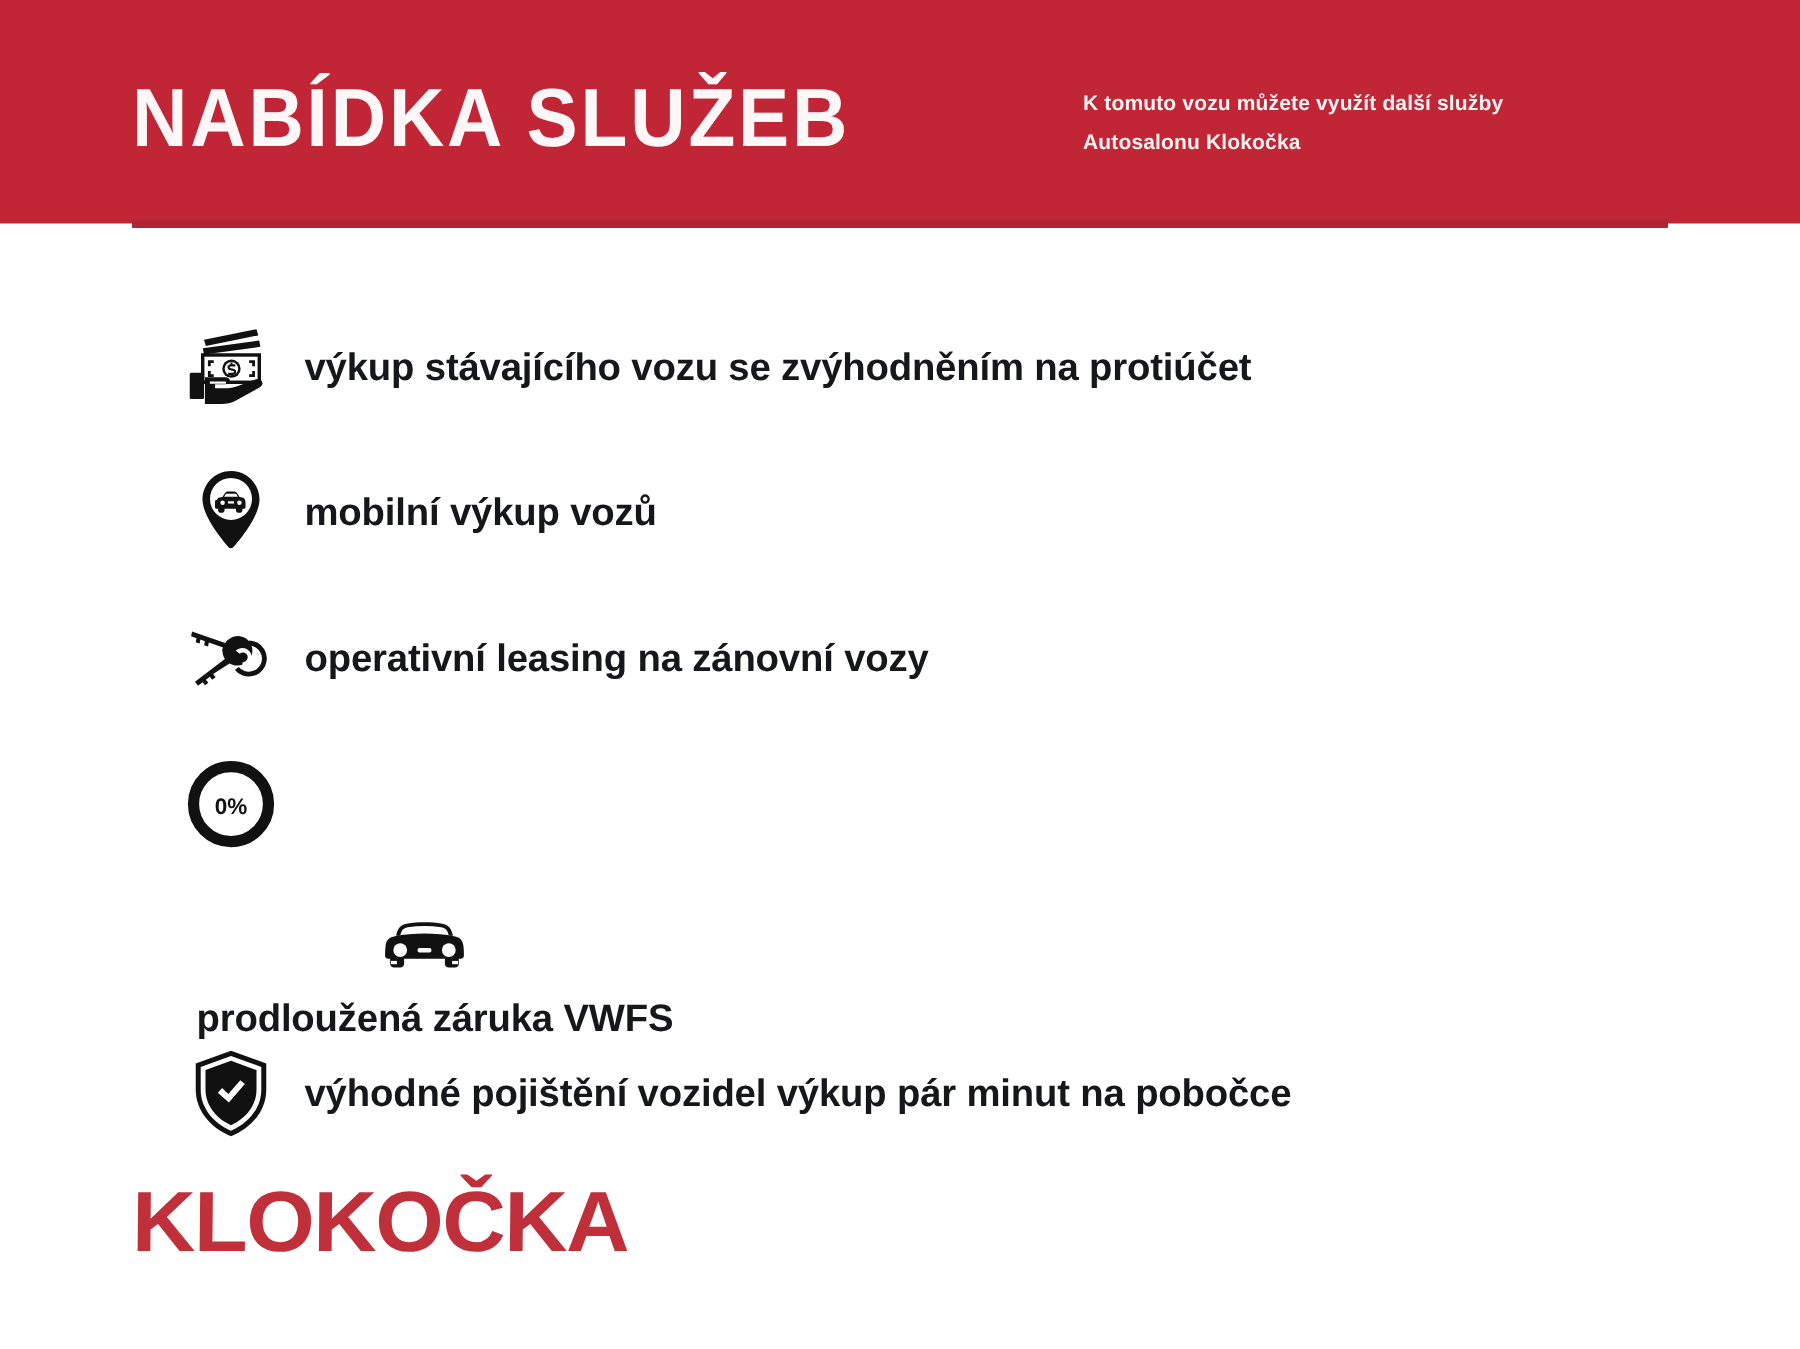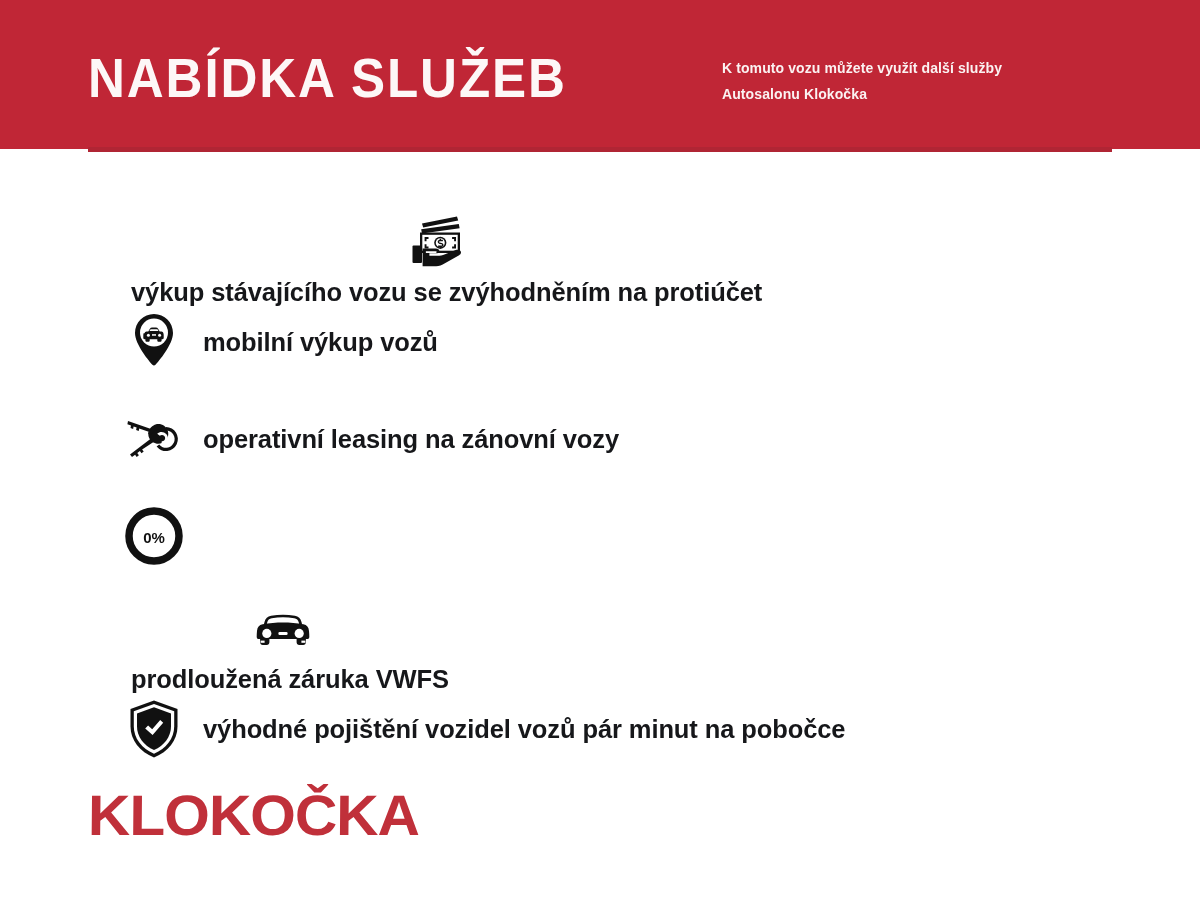--- a/index.html
+++ b/index.html
@@ -105,21 +105,21 @@
   .service-label {
     margin-left: 13px;
     font-size: 25.5px;
     font-weight: 700;
     color: #16171a;
     letter-spacing: -0.1px;
     white-space: nowrap;
   }
 
   
-  .row-0 { top: 57px; flex-direction: column; }
+  .row-0 { top: 57px; }
   .row-1 { top: 154px; text-align: center; }
   .row-2 { top: 251px; }
   .row-3 { top: 348px; }
   .row-4 { top: 444px; flex-direction: column; }
   .row-5 { top: 541px; }
 
   
   .logo {
     position: absolute;
     left: 88px;
@@ -248,21 +248,21 @@
       <span class="service-icon">
         <svg width="64" height="64" viewBox="0 0 64 64" aria-hidden="true">
           <g fill="#111111">
             <path d="M32 3.5 L55.5 12.0 v17.5 c0 13.4-9.3 25.3-23.5 31.0 C17.8 54.8 8.5 42.9 8.5 29.5 V12.0 Z"></path>
             <path d="M32 7.0 L52.2 14.3 v15.2 c0 11.7-8.0 22.1-20.2 27.3 C19.8 51.6 11.8 41.2 11.8 29.5 V14.3 Z" fill="#ffffff"></path>
             <path d="M32 10.2 L49.0 16.4 v13.1 c0 10.1-6.8 19.1-17.0 23.6 C21.8 48.6 15.0 39.6 15.0 29.5 V16.4 Z"></path>
             <path d="M23.2 31.5 l2.9-3.1 l4.1 3.9 l8.0-9.2 l3.0 2.6 l-10.6 12.3 z" fill="#ffffff"></path>
           </g>
         </svg>
       </span>
-      <span class="service-label">výhodné pojištění vozidel vozů pár minut na pobočce</span>
+      <span class="service-label">výhodné pojištění vozidel výkup pár minut na pobočce</span>
     </div>
 
   </div>
 
   <div class="logo">
     <div class="logo-text">KLOKOČKA</div>
   </div>
 
 </div>
 

